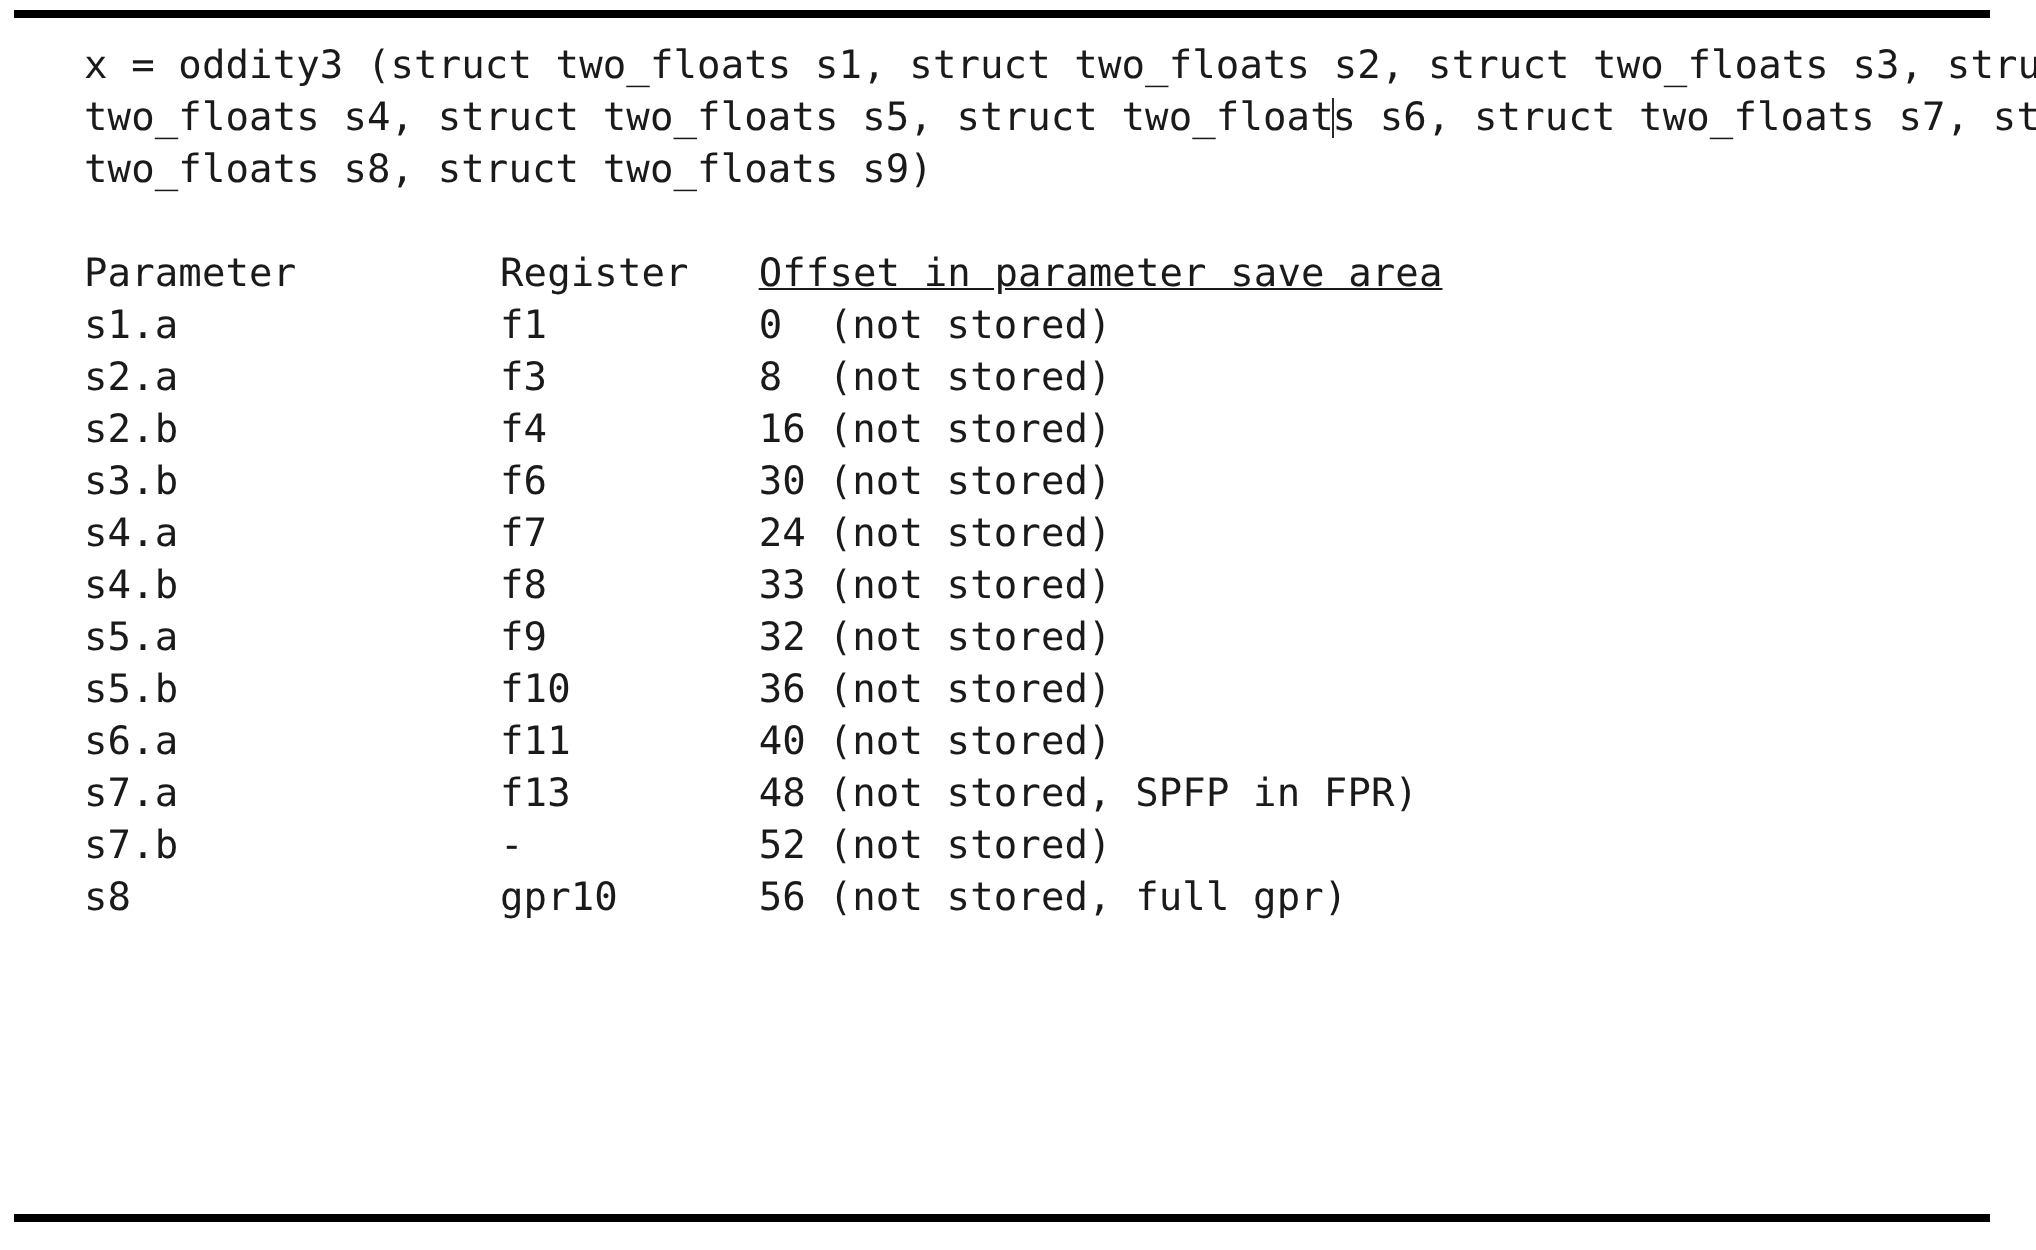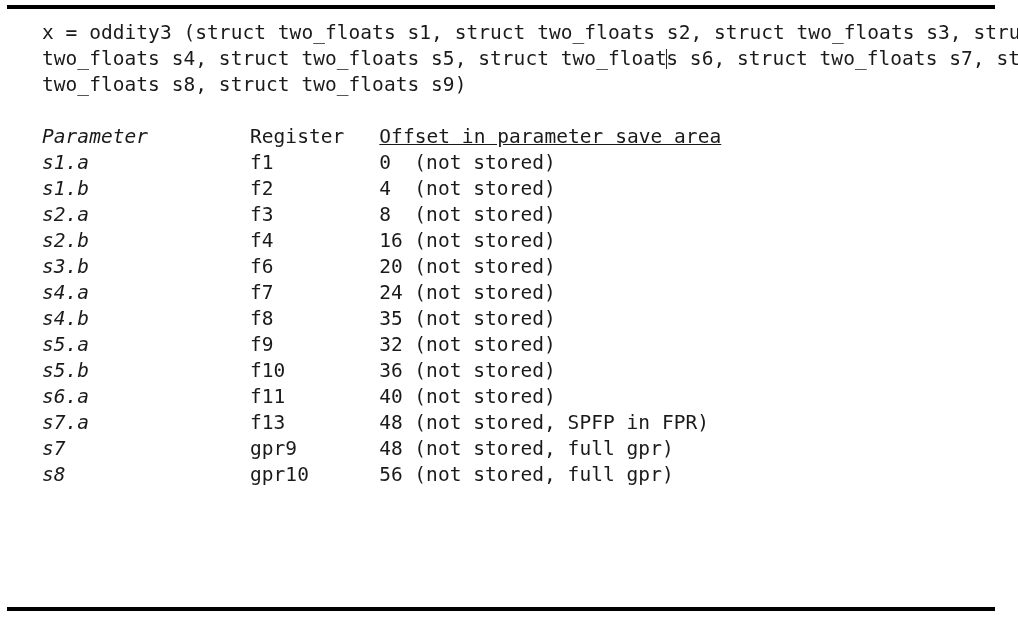--- a/index.html
+++ b/index.html
@@ -81,21 +81,21 @@
     padding: 0;
     font-weight: normal;
     font-size: 19.5px;
     line-height: 26px;
     height: 26px;
     white-space: pre;
     text-align: left;
     vertical-align: top;
     color: #1a1a1a;
   }
-  .col-param  { width: 208px; font-style: italic; }
+  .col-param  { width: 208px; }
   .col-reg    { width: 77px;  text-align: center; }
   .col-offset { width: 35px;  padding-left: 35px !important; }
   .col-note   { }
 
   .header-row td {
     letter-spacing: 0.05px;
   }
   .header-row .col-reg { text-align: left; }
   .header-row .col-offset { padding-left: 35px !important; text-decoration: underline; }
 </style>
@@ -119,31 +119,30 @@
     <table class="table">
       <thead>
         <tr class="header-row">
           <td class="col-param">Parameter</td>
           <td class="col-reg">Register</td>
           <td class="col-offset" colspan="2">Offset in parameter save area</td>
         </tr>
       </thead>
       <tbody id="table-body">
           <tr class="row"><td class="col-param">s1.a</td><td class="col-reg">f1</td><td class="col-offset">0</td><td class="col-note">(not stored)</td></tr>
-          <tr class="row"><td class="col-param">s1.b</td><td class="col-reg">f2</td><td class="col-offset">4</td><td class="col-note">(not stored)</td></tr>
           <tr class="row"><td class="col-param">s2.a</td><td class="col-reg">f3</td><td class="col-offset">8</td><td class="col-note">(not stored)</td></tr>
           <tr class="row"><td class="col-param">s2.b</td><td class="col-reg">f4</td><td class="col-offset">16</td><td class="col-note">(not stored)</td></tr>
-          <tr class="row"><td class="col-param">s3.b</td><td class="col-reg">f6</td><td class="col-offset">20</td><td class="col-note">(not stored)</td></tr>
+          <tr class="row"><td class="col-param">s3.b</td><td class="col-reg">f6</td><td class="col-offset">30</td><td class="col-note">(not stored)</td></tr>
           <tr class="row"><td class="col-param">s4.a</td><td class="col-reg">f7</td><td class="col-offset">24</td><td class="col-note">(not stored)</td></tr>
-          <tr class="row"><td class="col-param">s4.b</td><td class="col-reg">f8</td><td class="col-offset">35</td><td class="col-note">(not stored)</td></tr>
+          <tr class="row"><td class="col-param">s4.b</td><td class="col-reg">f8</td><td class="col-offset">33</td><td class="col-note">(not stored)</td></tr>
           <tr class="row"><td class="col-param">s5.a</td><td class="col-reg">f9</td><td class="col-offset">32</td><td class="col-note">(not stored)</td></tr>
           <tr class="row"><td class="col-param">s5.b</td><td class="col-reg">f10</td><td class="col-offset">36</td><td class="col-note">(not stored)</td></tr>
           <tr class="row"><td class="col-param">s6.a</td><td class="col-reg">f11</td><td class="col-offset">40</td><td class="col-note">(not stored)</td></tr>
           <tr class="row"><td class="col-param">s7.a</td><td class="col-reg">f13</td><td class="col-offset">48</td><td class="col-note">(not stored, SPFP in FPR)</td></tr>
-          <tr class="row"><td class="col-param">s7</td><td class="col-reg">gpr9</td><td class="col-offset">48</td><td class="col-note">(not stored, full gpr)</td></tr>
+          <tr class="row"><td class="col-param">s7.b</td><td class="col-reg">-</td><td class="col-offset">52</td><td class="col-note">(not stored)</td></tr>
           <tr class="row"><td class="col-param">s8</td><td class="col-reg">gpr10</td><td class="col-offset">56</td><td class="col-note">(not stored, full gpr)</td></tr>
         </tbody>
     </table>
 
   </div>
 
   <div class="rule bottom"></div>
 
 </div>
 

